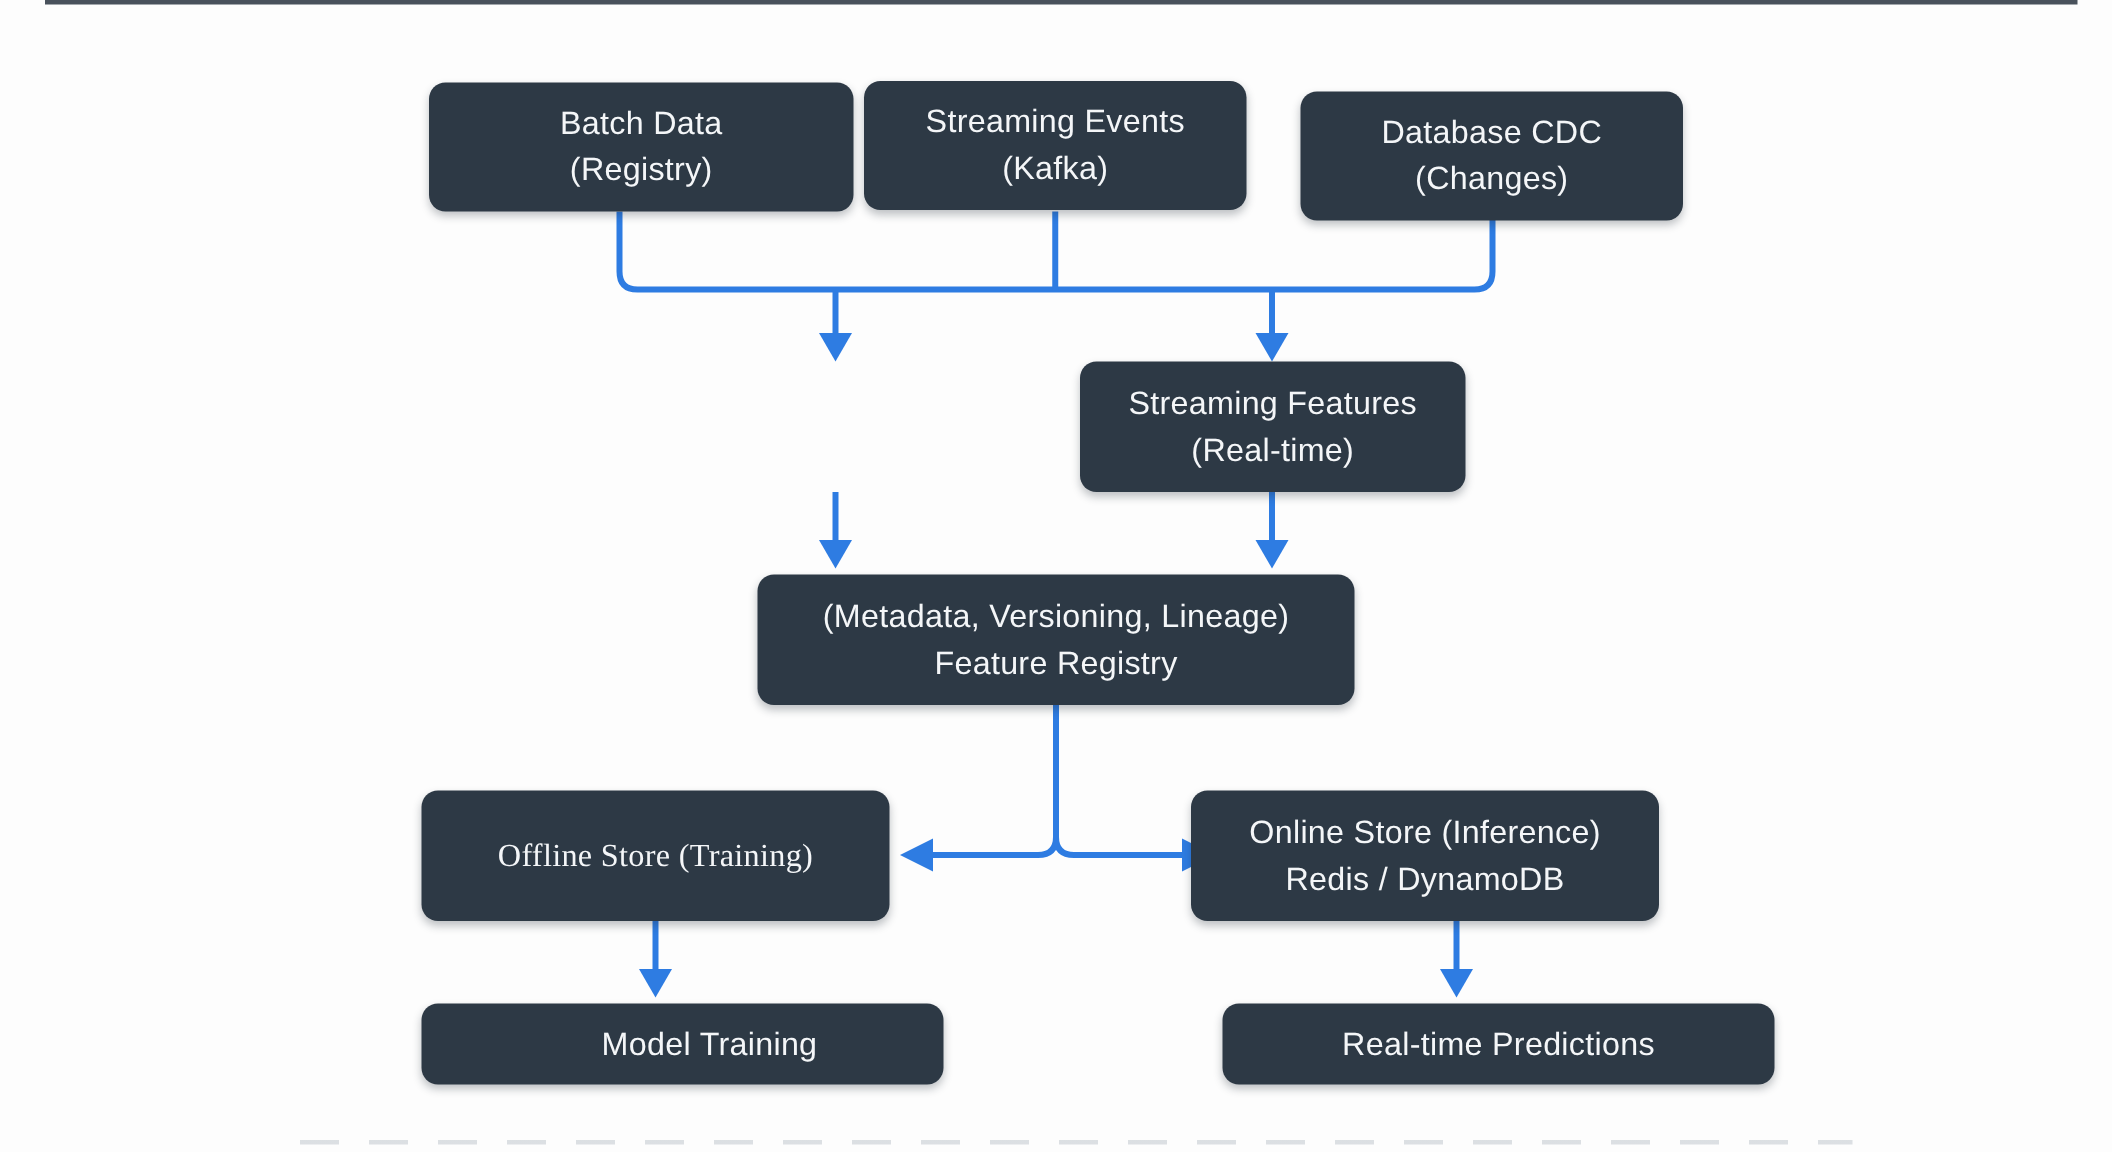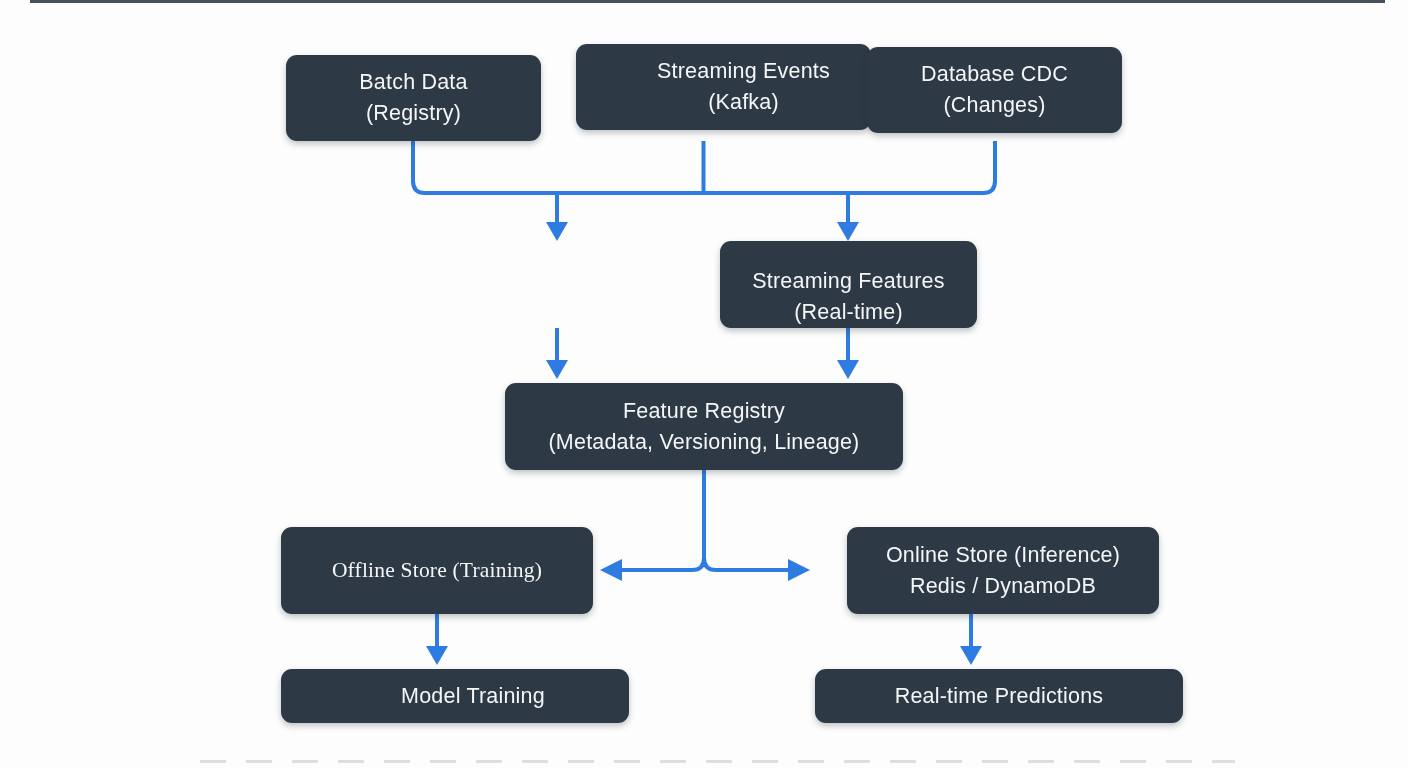--- a/index.html
+++ b/index.html
@@ -36,28 +36,28 @@
     align-items: center;
     justify-content: center;
     text-align: center;
     font-size: 21.5px;
     line-height: 31px;
     letter-spacing: 0.2px;
     box-shadow: 0 3px 6px rgba(30, 40, 52, 0.28);
   }
   .node span { display: block; white-space: nowrap; }
   
-  #n-batch-data          { left: 286px; top: 55px;  width: 255px; height: 86px; }
-  #n-streaming-events    { left: 576px; top: 44px;  width: 255px; height: 86px; padding-left: 40px; }
-  #n-database-cdc        { left: 867px; top: 47px;  width: 255px; height: 86px; }
+  #n-batch-data          { left: 286px; top: 55px;  width: 283px; height: 86px; }
+  #n-streaming-events    { left: 576px; top: 54px;  width: 255px; height: 86px; }
+  #n-database-cdc        { left: 867px; top: 61px;  width: 255px; height: 86px; }
   #n-batch-features      { left: 430px; top: 241px; width: 257px; height: 87px; }
-  #n-streaming-features  { left: 720px; top: 241px; width: 257px; height: 87px; justify-content: flex-end; }
+  #n-streaming-features  { left: 720px; top: 241px; width: 257px; height: 87px; }
   #n-feature-registry    { left: 505px; top: 383px; width: 398px; height: 87px; }
   #n-offline-store       { left: 281px; top: 527px; width: 312px; height: 87px; font-family: Liberation Serif, serif; }
-  #n-online-store        { left: 847px; top: 527px; width: 312px; height: 87px; }
+  #n-online-store        { left: 794px; top: 527px; width: 312px; height: 87px; }
   #n-model-training      { left: 281px; top: 669px; width: 312px; height: 54px; padding-left: 36px; }
   #n-realtime-predictions{ left: 815px; top: 669px; width: 368px; height: 54px; }
   
   #top-border-artifact {
     position: absolute;
     left: 30px; top: 0;
     width: 1355px; height: 3px;
     background: #39434e;
     opacity: 0.92;
   }
@@ -141,22 +141,22 @@
     <span>(Changes)</span>
   </div>
 
 
   <div class="node" id="n-streaming-features">
     <span>Streaming Features</span>
     <span>(Real-time)</span>
   </div>
 
   <div class="node" id="n-feature-registry">
+    <span>(Metadata, Versioning, Lineage)</span>
     <span>Feature Registry</span>
-    <span>(Metadata, Versioning, Lineage)</span>
   </div>
 
   <div class="node" id="n-offline-store">
     <span>Offline Store (Training)</span>
   </div>
 
   <div class="node" id="n-online-store">
     <span>Online Store (Inference)</span>
     <span>Redis / DynamoDB</span>
   </div>

